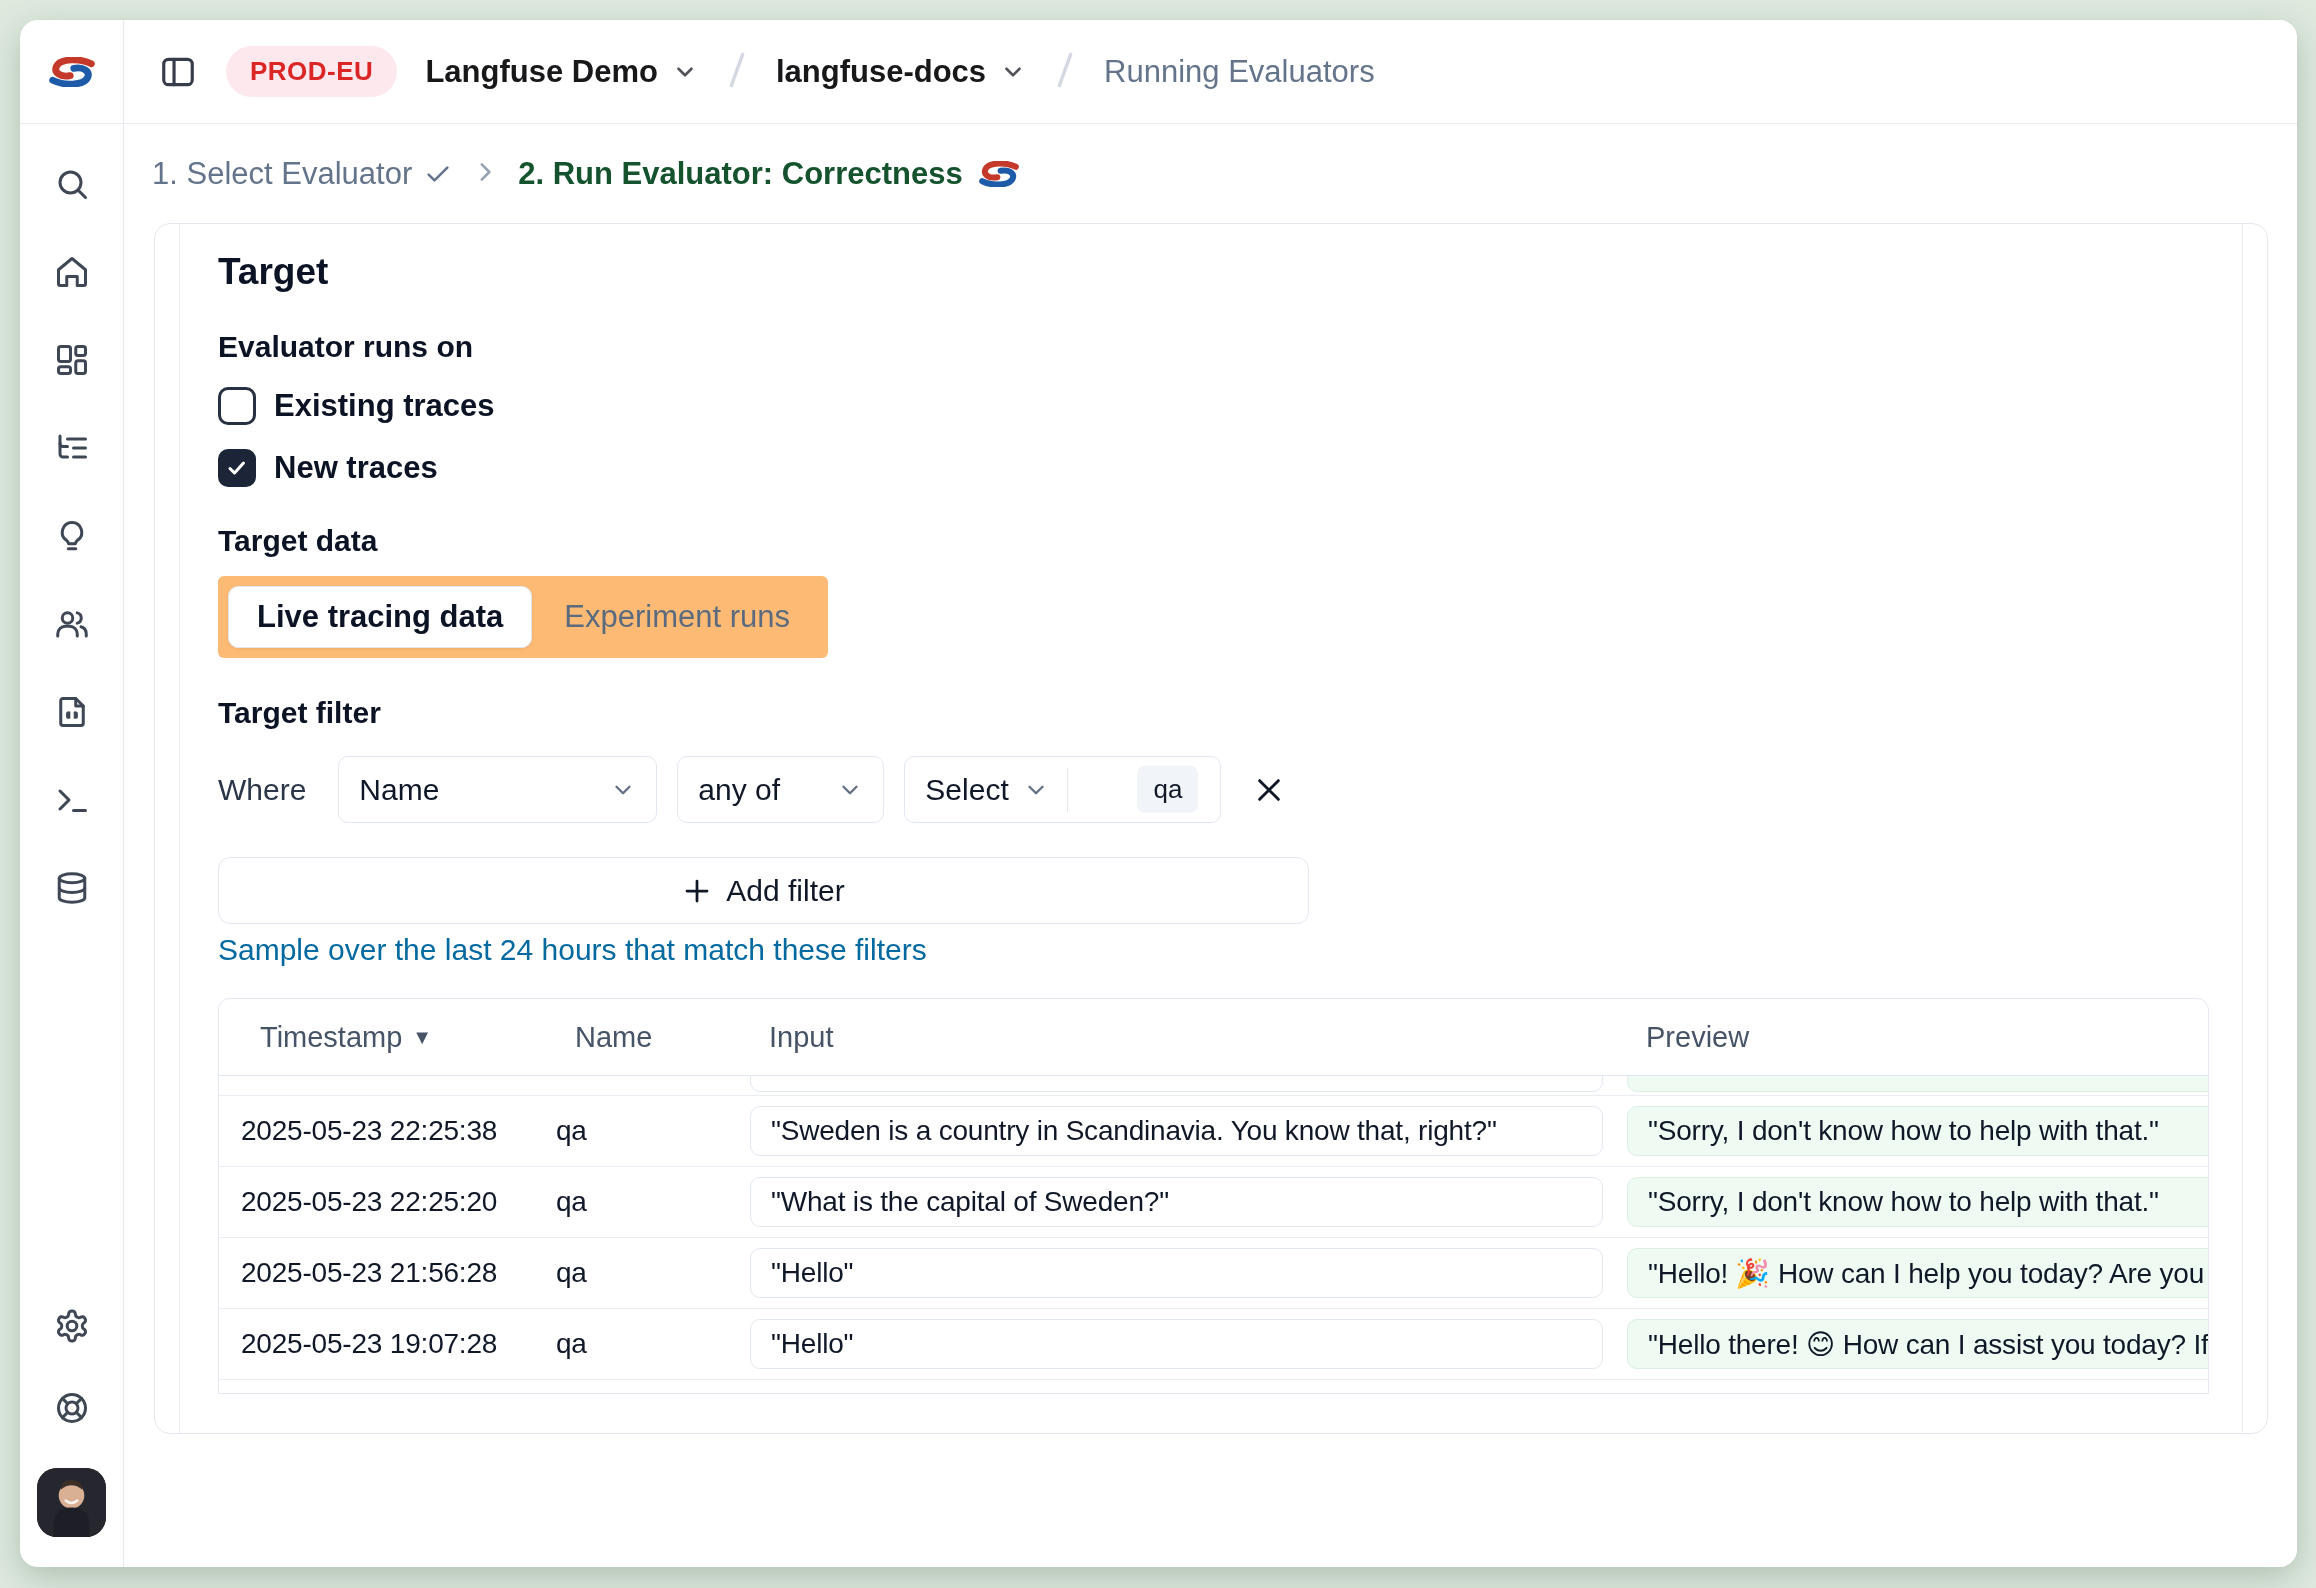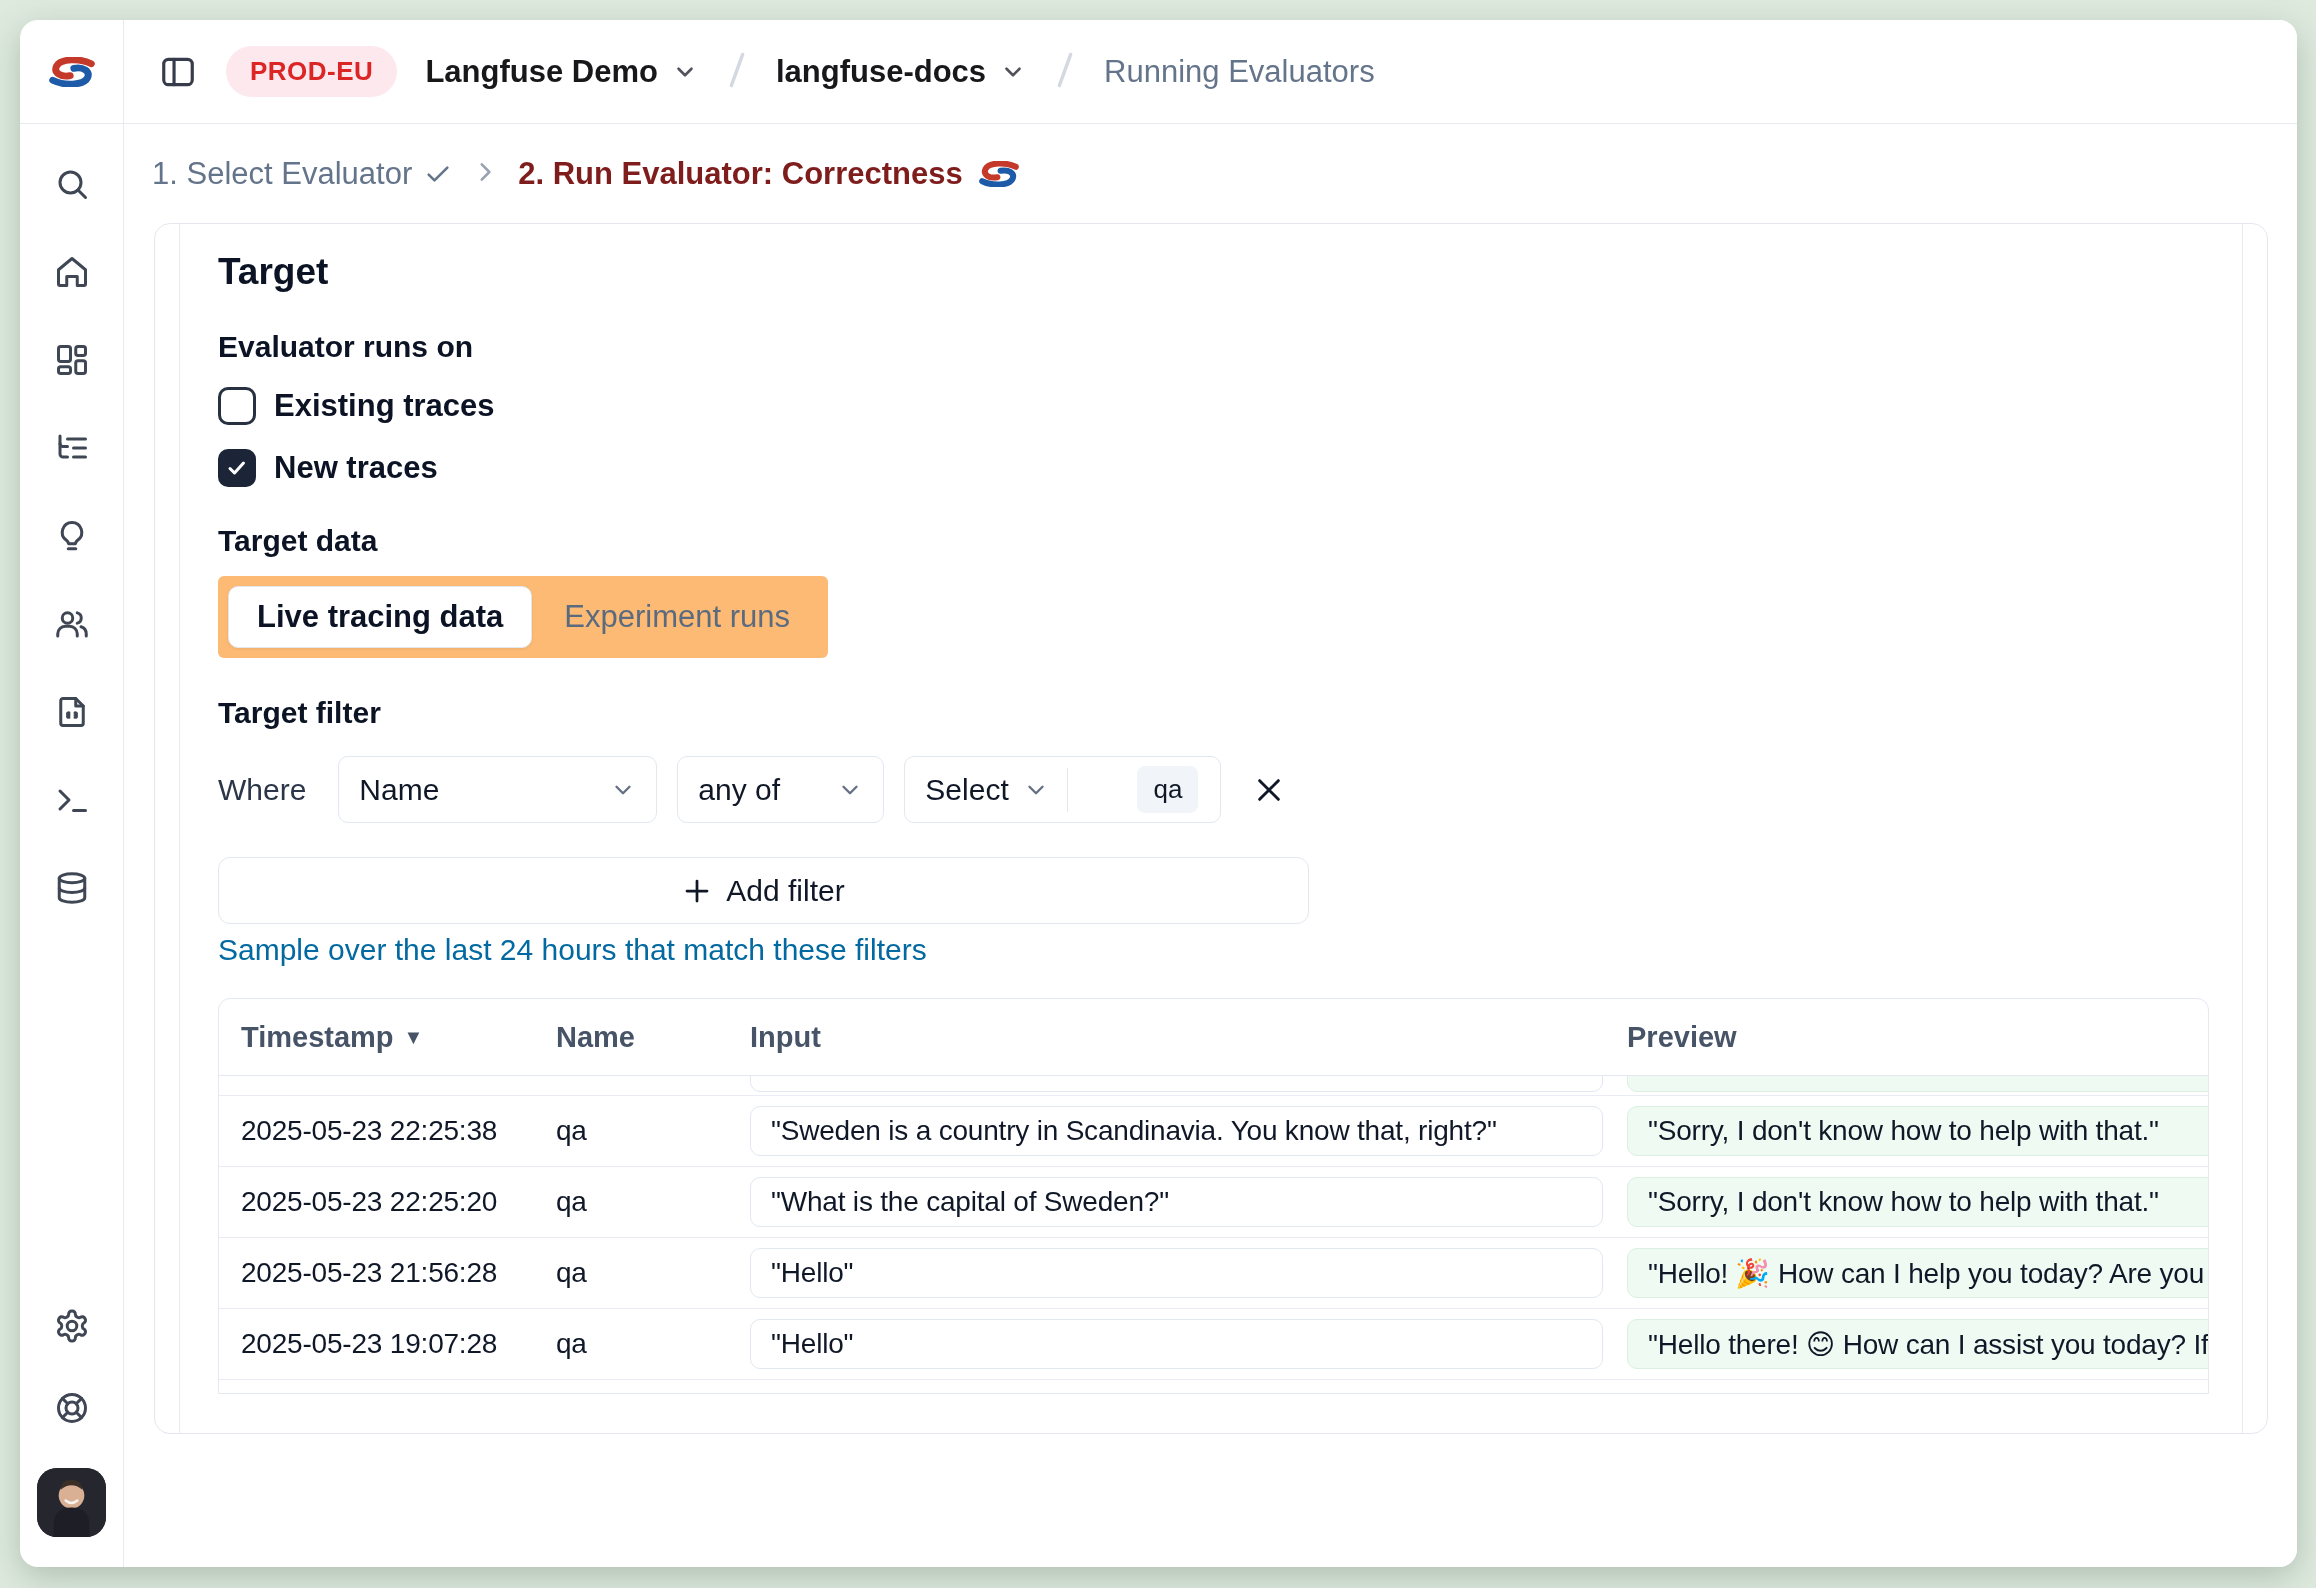--- a/index.html
+++ b/index.html
@@ -56,21 +56,21 @@
   }
   .page-title { font-size: 40px; font-weight: bold; color: #18181b; }
   
   .main { flex: 1; position: relative; background: #fff; }
   .steps { position: absolute; left: 28px; top: 32px; display: flex; align-items: center; gap: 20px; }
   .step1 { display: flex; align-items: center; gap: 12px; cursor: pointer; }
   .step1-label { font-size: 31px; color: #64748b; }
   .step1 svg.check { width: 28px; height: 28px; stroke: #64748b; stroke-width: 2.2; fill: none; stroke-linecap: round; stroke-linejoin: round; }
   .step-sep svg { width: 26px; height: 26px; stroke: #98a2b3; stroke-width: 2.4; fill: none; stroke-linecap: round; stroke-linejoin: round; }
   .step2 { display: flex; align-items: center; gap: 16px; }
-  .step2-label { font-size: 31px; font-weight: bold; color: #7f1d1d; }
+  .step2-label { font-size: 31px; font-weight: bold; color: #14532d; }
   
   .card {
     position: absolute; left: 30px; top: 99px; width: 2114px; height: 1211px;
     border: 1px solid #e4e7ee; border-radius: 16px; overflow: hidden; background: #fff;
   }
   .card-inner {
     margin: 0 24px; height: 100%;
     border-left: 1px solid #e9ebf2; border-right: 1px solid #e9ebf2;
     padding: 26px 34px 0 38px; overflow: hidden;
   }
@@ -124,21 +124,21 @@
   .add-filter-label { font-size: 30px; font-weight: 500; color: #101828; }
   .preview-heading { margin-top: 22px; }
   .preview-sub { font-size: 30px; color: #0369a1; margin-top: 8px; line-height: 36px; }
   
   .table-wrap {
     margin-top: 30px; width: 1991px; height: 396px;
     border: 1px solid #e4e8f0; border-radius: 12px 12px 0 0; overflow: hidden; background: #fff;
   }
   .t-grid { display: grid; grid-template-columns: 315px 194px 877px 1fr; align-items: center; padding-left: 22px; }
   .t-head { height: 77px; border-bottom: 1px solid #e4e8f0; }
-  .th { font-size: 29px; color: #475467; font-weight: 700; display: flex; align-items: center; gap: 10px; }
+  .th { font-size: 29px; color: #475467; font-weight: 400; display: flex; align-items: center; gap: 10px; margin-left: 19px; }
   .th .sort { font-size: 20px; color: #475467; }
   .t-row { height: 71px; border-bottom: 1px solid #e9ecf2; overflow: hidden; }
   .t-row-partial { height: 20px; border-bottom: 1px solid #e9ecf2; overflow: hidden; }
   .td { font-size: 28px; color: #101828; letter-spacing: -0.2px; white-space: nowrap; overflow: hidden; }
   .cellbox {
     height: 50px; border-radius: 10px; display: flex; align-items: center;
     padding: 0 20px; white-space: nowrap; overflow: hidden;
   }
   .inputbox { width: 853px; border: 1px solid #e2e8f0; background: #fff; }
   .outputbox { width: 653px; border: 1px solid #dcefe3; background: #eefaf2; }

